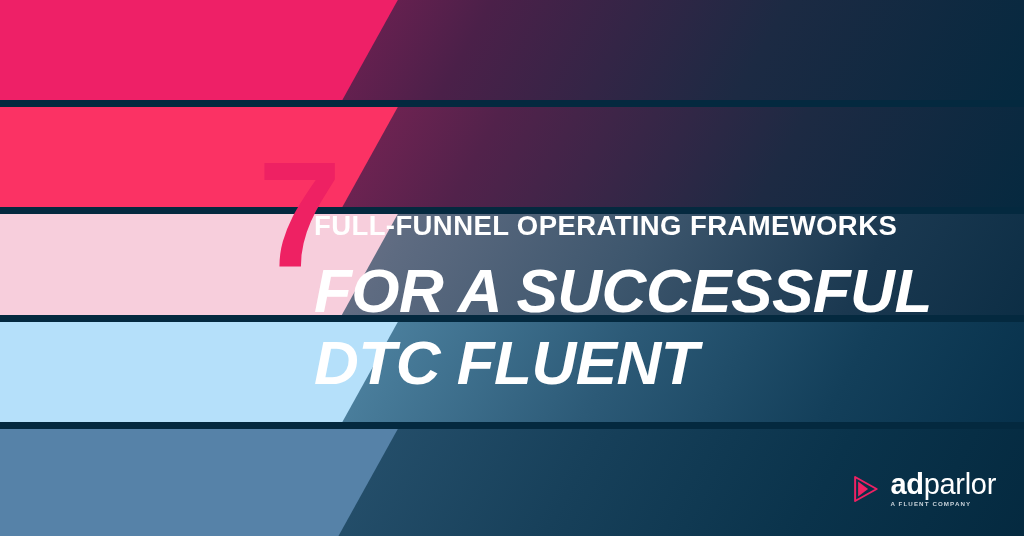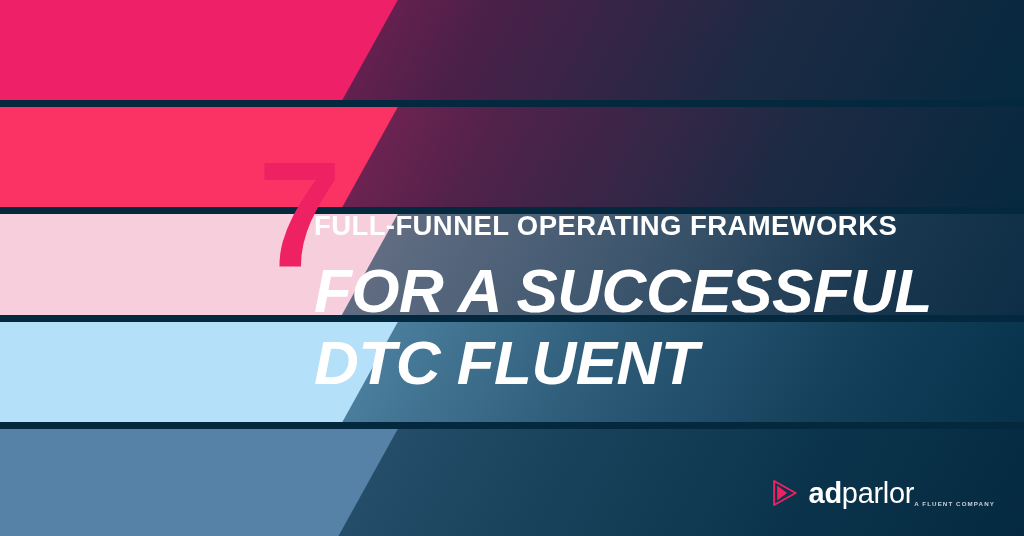--- a/index.html
+++ b/index.html
@@ -123,22 +123,22 @@
     z-index: 6;
   }
   .logo-mark {
     width: 30px;
     height: 30px;
     margin-right: 9px;
     flex: none;
   }
   .logo-text-wrap {
     display: flex;
-    flex-direction: row;
-    align-items: flex-end;
+    flex-direction: column;
+    align-items: flex-start;
   }
   .logo-word {
     font-size: 29px;
     line-height: 30px;
     font-weight: 400;
     color: #ffffff;
     letter-spacing: -0.3px;
   }
   .logo-word .ad { font-weight: 700; }
   .logo-tag {

